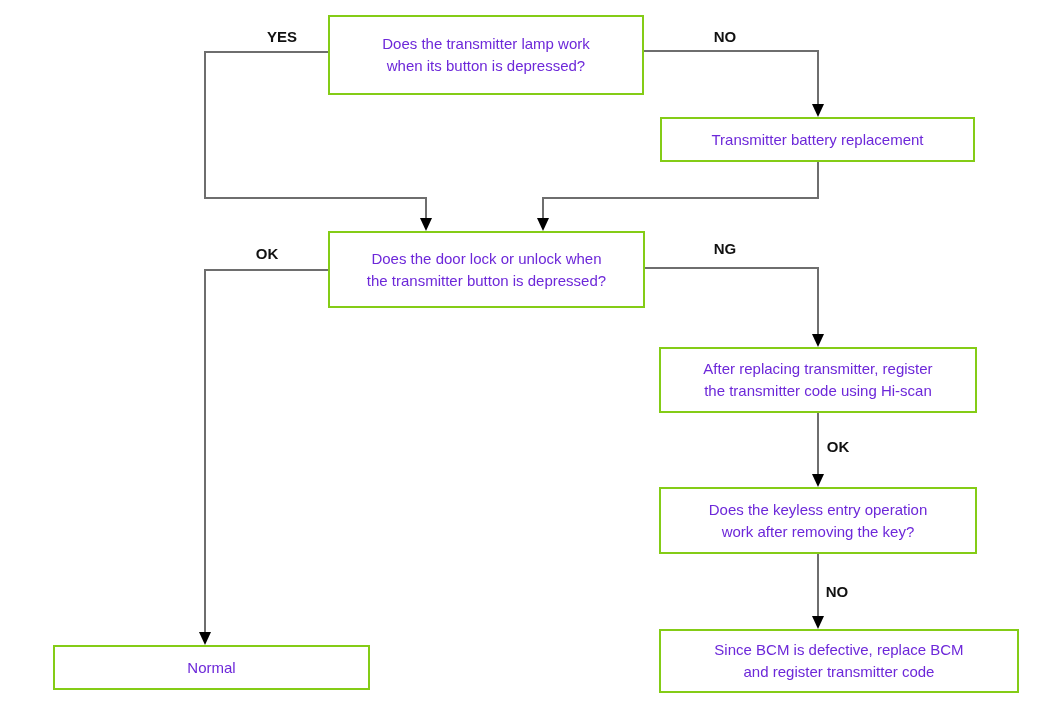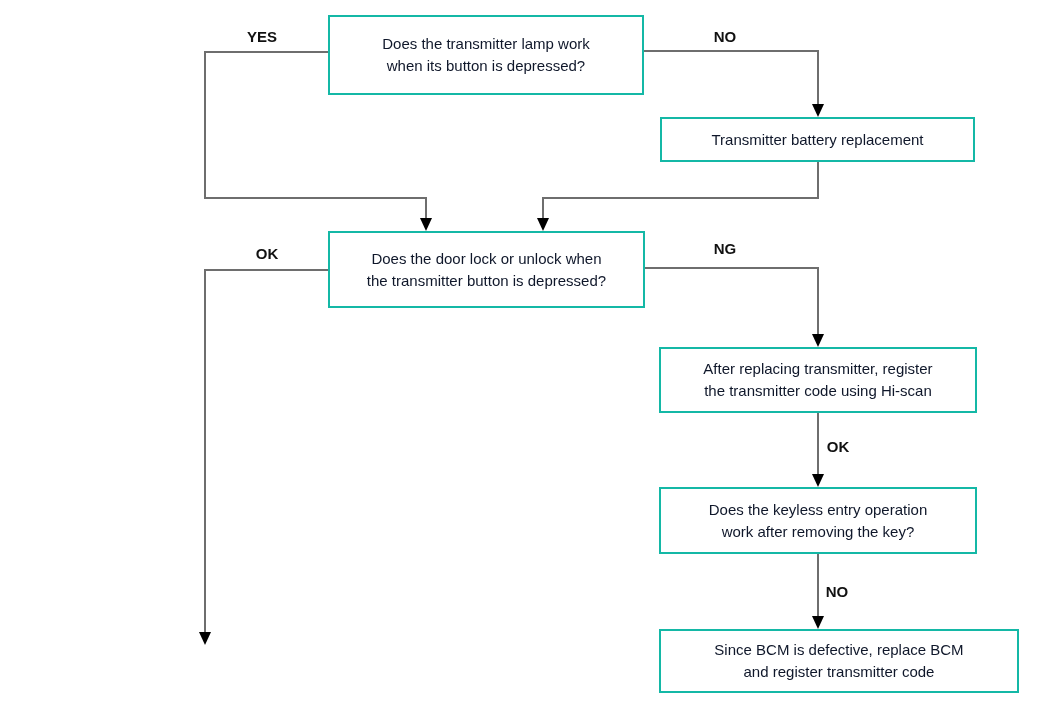--- a/index.html
+++ b/index.html
@@ -7,29 +7,29 @@
     position: relative;
     width: 1050px;
     height: 705px;
     background: #ffffff;
     font-family: "Liberation Sans", "DejaVu Sans", sans-serif;
     overflow: hidden;
   }
   .node {
     position: absolute;
     box-sizing: border-box;
-    border: 2px solid #14b8a6;
+    border: 2px solid #84cc16;
     background: #ffffff;
     display: flex;
     align-items: center;
     justify-content: center;
     text-align: center;
     font-size: 15px;
     line-height: 22px;
-    color: #0f172a;
+    color: #6d28d9;
     white-space: pre-line;
     z-index: 2;
   }
   .h-line {
     position: absolute;
     height: 2px;
     background: #6e6e6e;
     z-index: 1;
   }
   .v-line {
@@ -72,20 +72,21 @@
 
   <div class="node" style="left:659px; top:487px; width:318px; height:67px;">Does the keyless entry operation
 work after removing the key?</div>
 
   <div class="node" style="left:659px; top:347px; width:318px; height:66px;">After replacing transmitter, register
 the transmitter code using Hi-scan</div>
 
   <div class="node" style="left:659px; top:629px; width:360px; height:64px;">Since BCM is defective, replace BCM
 and register transmitter code</div>
 
+  <div class="node" style="left:53px; top:645px; width:317px; height:45px;">Normal</div>
 
   <div class="h-line" style="left:643px; top:50px; width:176px;"></div>
   <div class="v-line" style="left:817px; top:50px; height:55px;"></div>
   <div class="arrow-down" style="left:812px; top:104px;"></div>
 
   <div class="h-line" style="left:204px; top:51px; width:126px;"></div>
   <div class="v-line" style="left:204px; top:51px; height:148px;"></div>
   <div class="h-line" style="left:204px; top:197px; width:222px;"></div>
   <div class="v-line" style="left:425px; top:197px; height:22px;"></div>
   <div class="arrow-down" style="left:420px; top:218px;"></div>
@@ -102,21 +103,21 @@
   <div class="h-line" style="left:205px; top:269px; width:124px;"></div>
   <div class="v-line" style="left:204px; top:269px; height:364px;"></div>
   <div class="arrow-down" style="left:199px; top:632px;"></div>
 
   <div class="v-line" style="left:817px; top:413px; height:62px;"></div>
   <div class="arrow-down" style="left:812px; top:474px;"></div>
 
   <div class="v-line" style="left:817px; top:554px; height:63px;"></div>
   <div class="arrow-down" style="left:812px; top:616px;"></div>
 
-  <div class="edge-label" style="left:232px; top:28px;text-align:center;">YES</div>
+  <div class="edge-label" style="left:252px; top:28px;text-align:center;">YES</div>
 
   <div class="edge-label" style="left:695px; top:28px;">NO</div>
 
   <div class="edge-label" style="left:237px; top:245px;">OK</div>
 
   <div class="edge-label" style="left:695px; top:240px;">NG</div>
 
   <div class="edge-label" style="left:808px; top:438px;">OK</div>
 
   <div class="edge-label" style="left:807px; top:583px;">NO</div>

